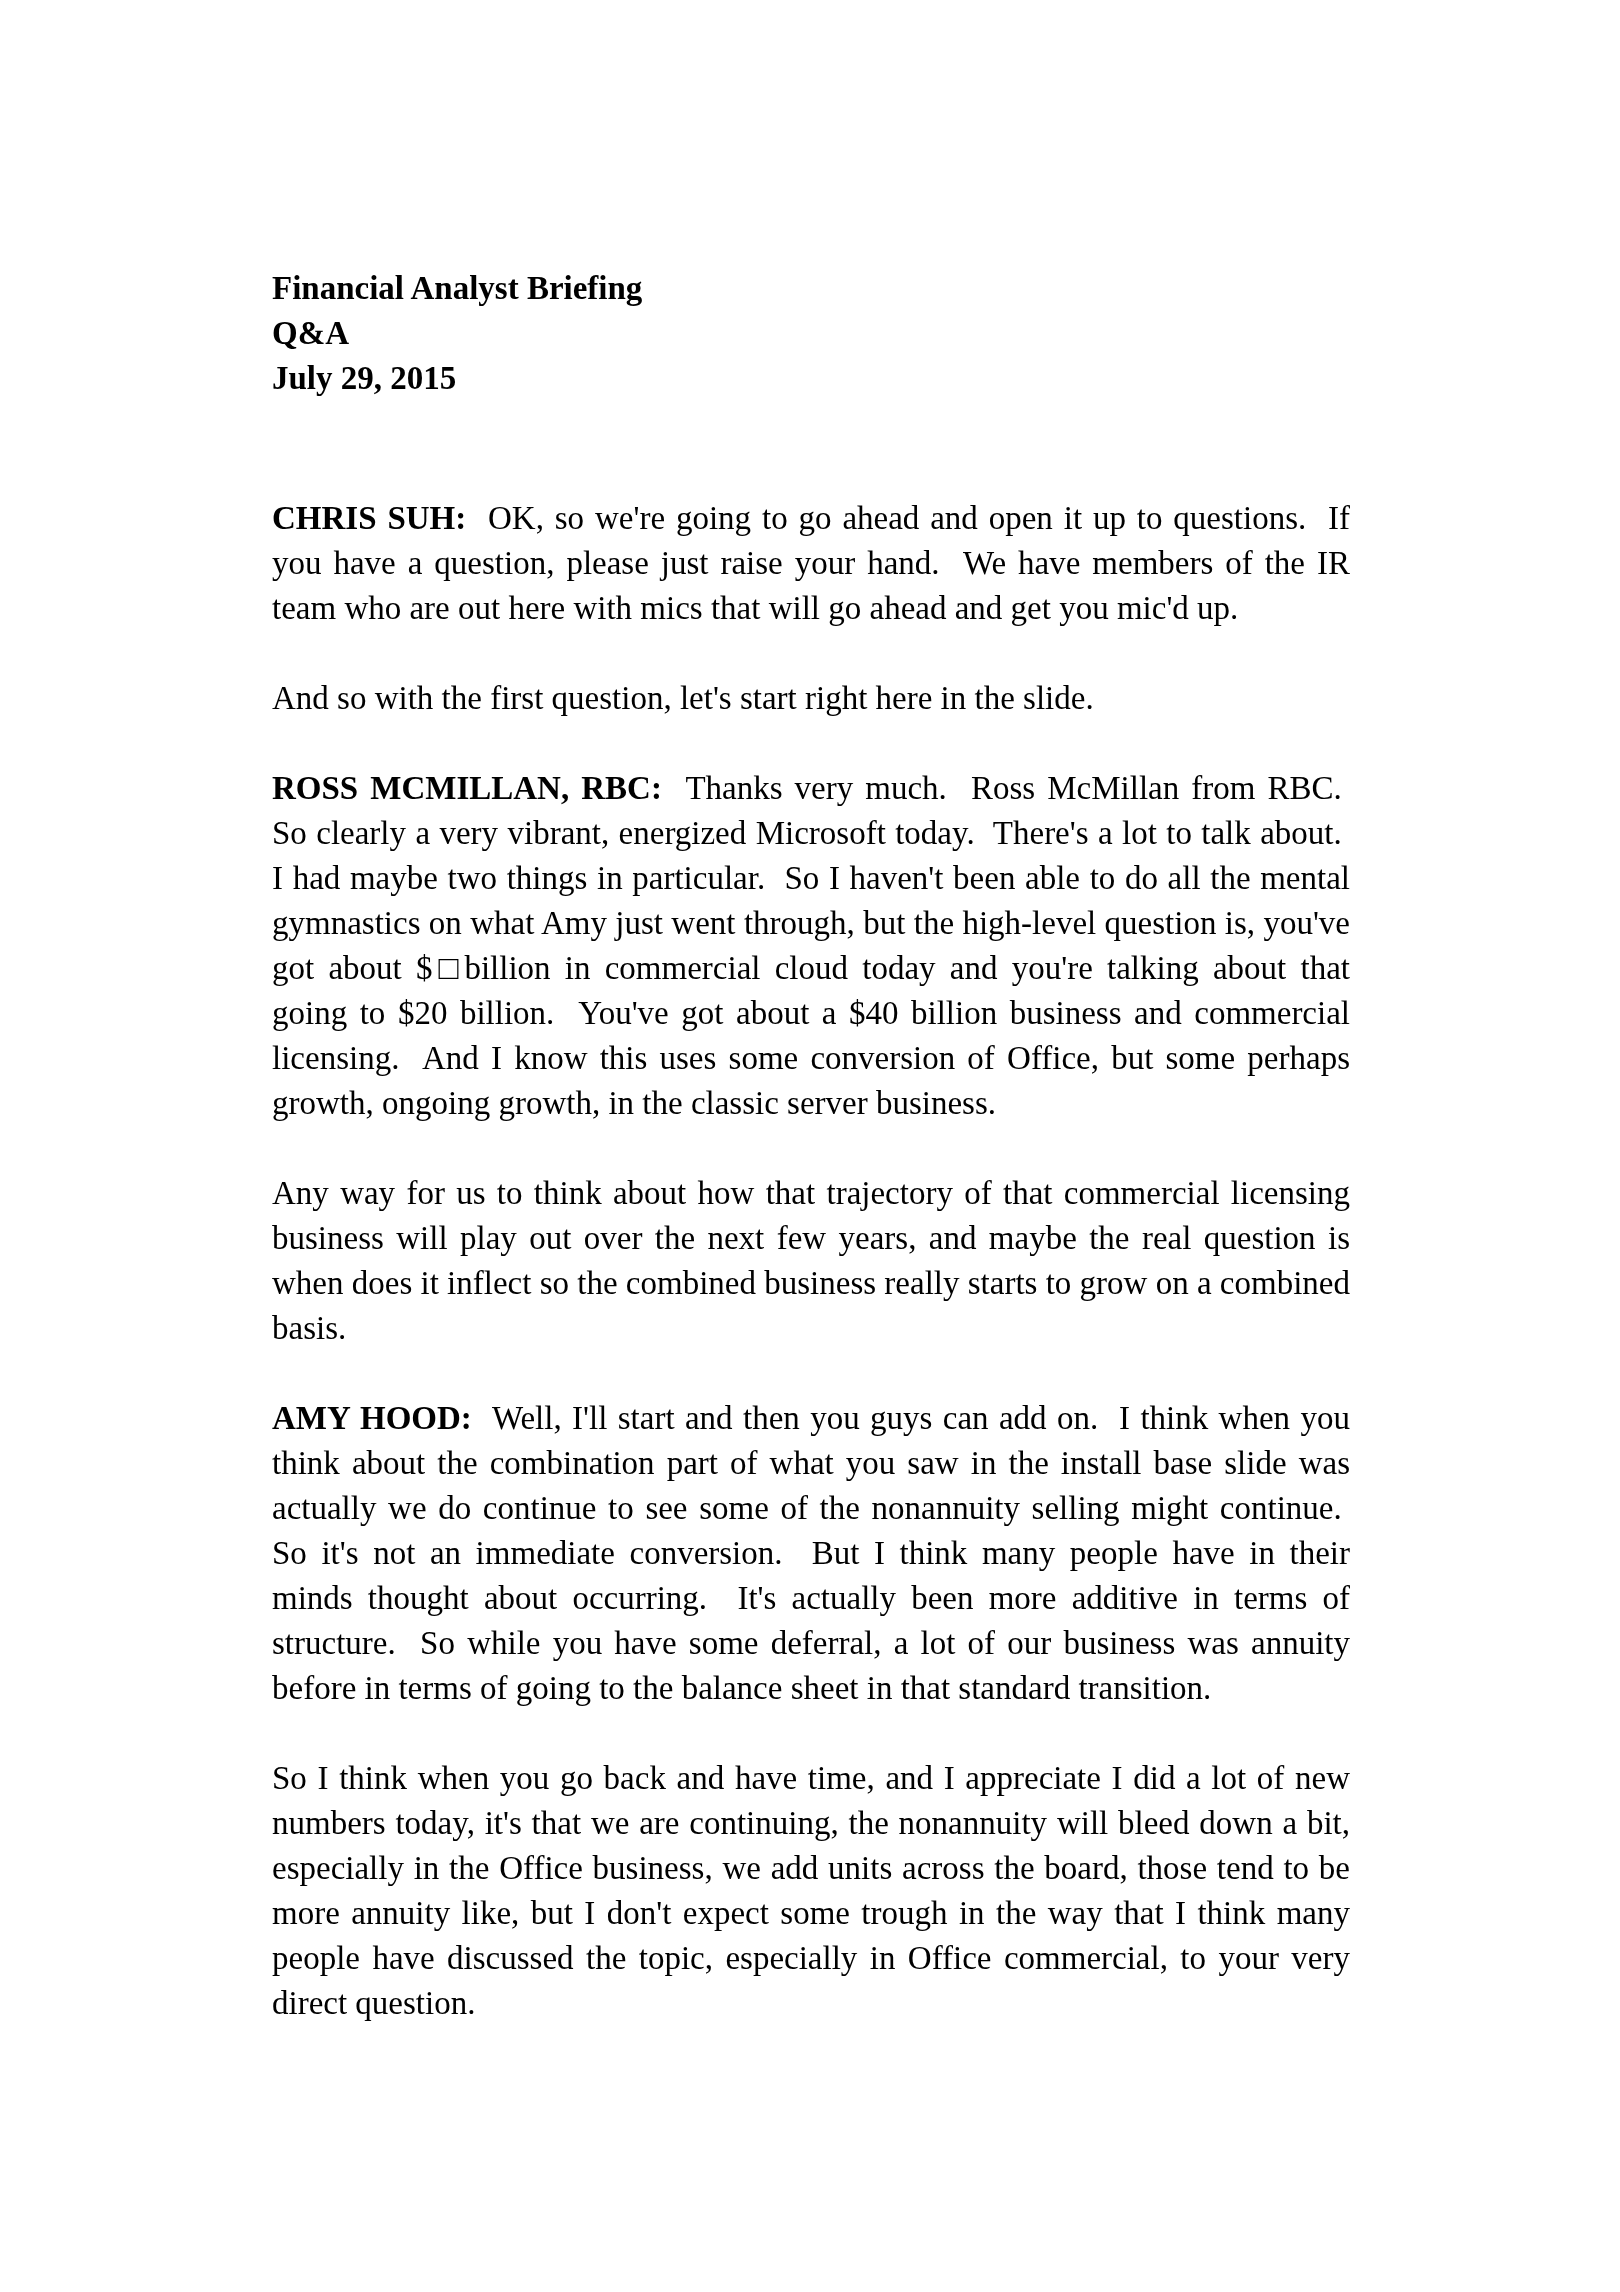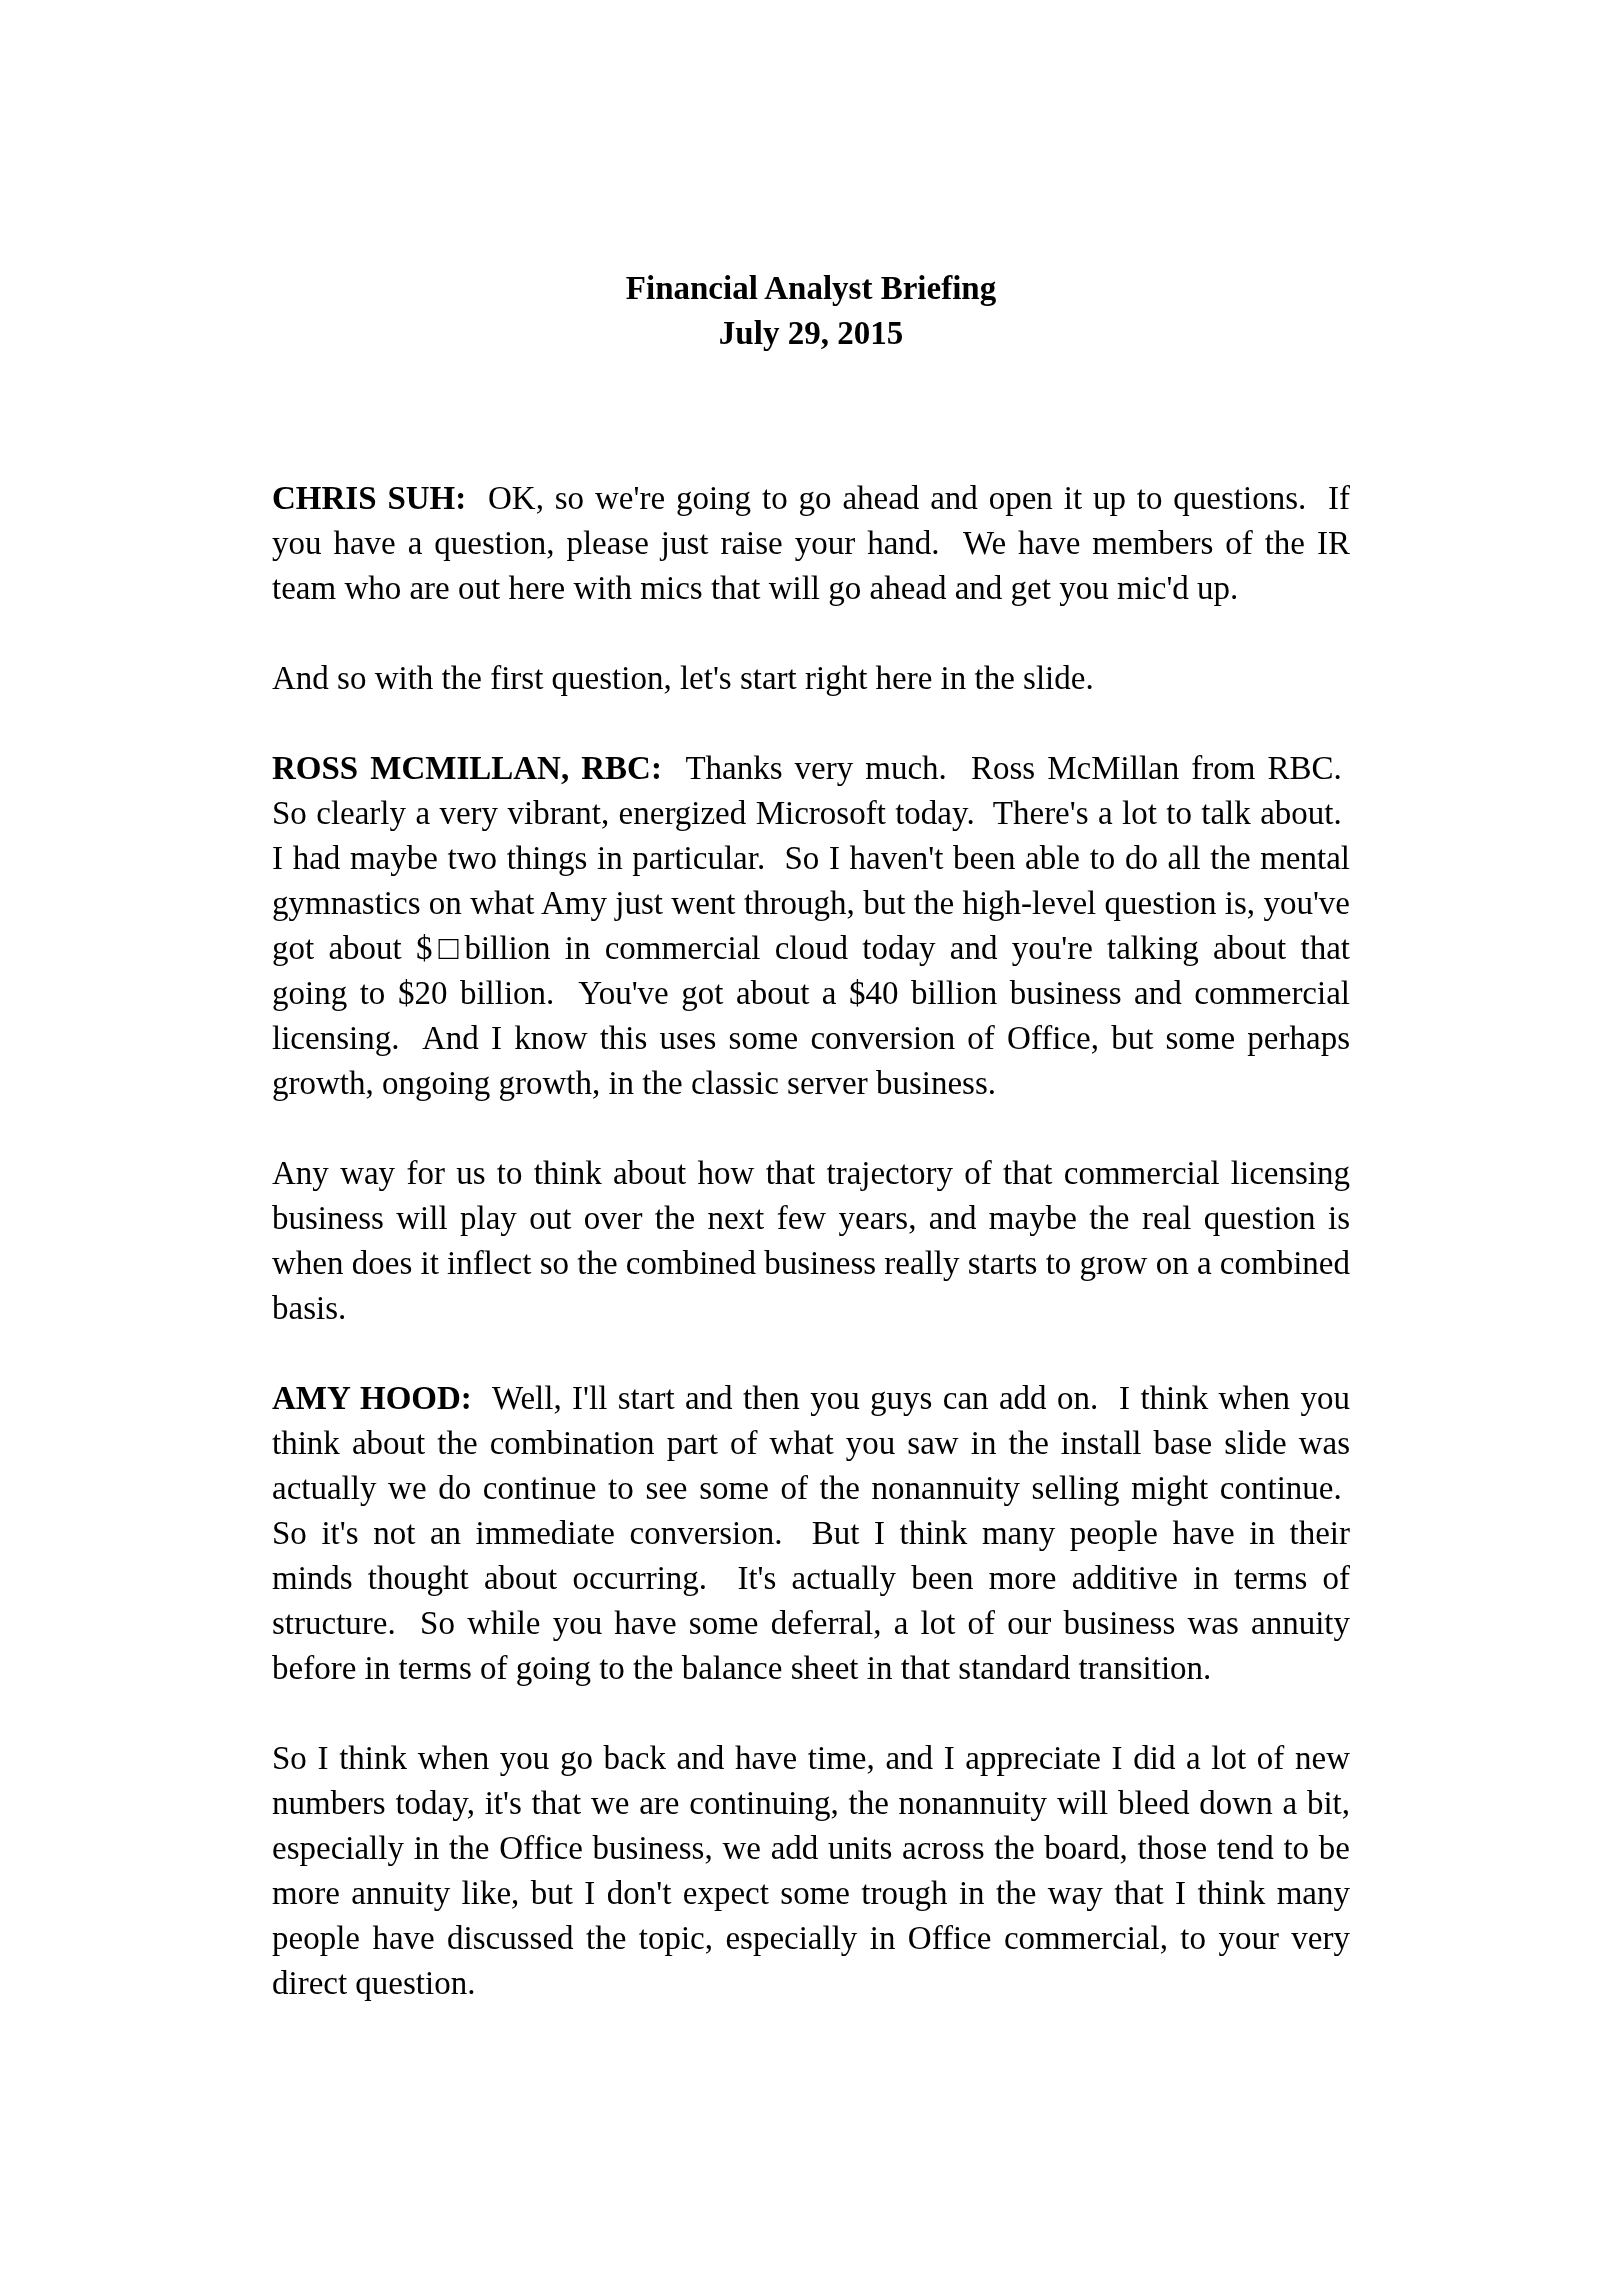--- a/index.html
+++ b/index.html
@@ -18,23 +18,23 @@
   .page-content {
     position: absolute;
     left: 272px;
     top: 266px;
     width: 1078px;
     font-size: 33px;
     line-height: 45px;
     text-align: justify;
   }
   .doc-header {
-    margin: 0 0 120px 0;
+    margin: 0 0 95px 0;
     font-weight: bold;
-    text-align: center;
+    text-align: left;
   }
   .doc-header > div {
     margin: 0;
   }
   .para {
     margin: 16px 0 45px 0;
   }
   .para:last-child {
     margin-bottom: 0;
   }
@@ -42,20 +42,21 @@
     font-weight: bold;
   }
 </style>
 </head>
 <body>
 
 <div class="page-content">
 
   <div class="doc-header">
     <div>Financial Analyst Briefing</div>
+    <div>Q&amp;A</div>
     <div>July 29, 2015</div>
   </div>
 
   <p class="para"><span class="speaker">CHRIS SUH:</span><span>&nbsp; OK, so we're going to go ahead and open it up to questions.&nbsp; If you have a question, please just raise your hand.&nbsp; We have members of the IR team who are out here with mics that will go ahead and get you mic'd up.</span></p>
 
   <p class="para"><span class="speaker"></span><span>And so with the first question, let's start right here in the slide.</span></p>
 
   <p class="para"><span class="speaker">ROSS MCMILLAN, RBC:</span><span>&nbsp; Thanks very much.&nbsp; Ross McMillan from RBC.&nbsp; So clearly a very vibrant, energized Microsoft today.&nbsp; There's a lot to talk about.&nbsp; I had maybe two things in particular.&nbsp; So I haven't been able to do all the mental gymnastics on what Amy just went through, but the high-level question is, you've got about $□billion in commercial cloud today and you're talking about that going to $20 billion.&nbsp; You've got about a $40 billion business and commercial licensing.&nbsp; And I know this uses some conversion of Office, but some perhaps growth, ongoing growth, in the classic server business.</span></p>
 
   <p class="para"><span class="speaker"></span><span>Any way for us to think about how that trajectory of that commercial licensing business will play out over the next few years, and maybe the real question is when does it inflect so the combined business really starts to grow on a combined basis.</span></p>

